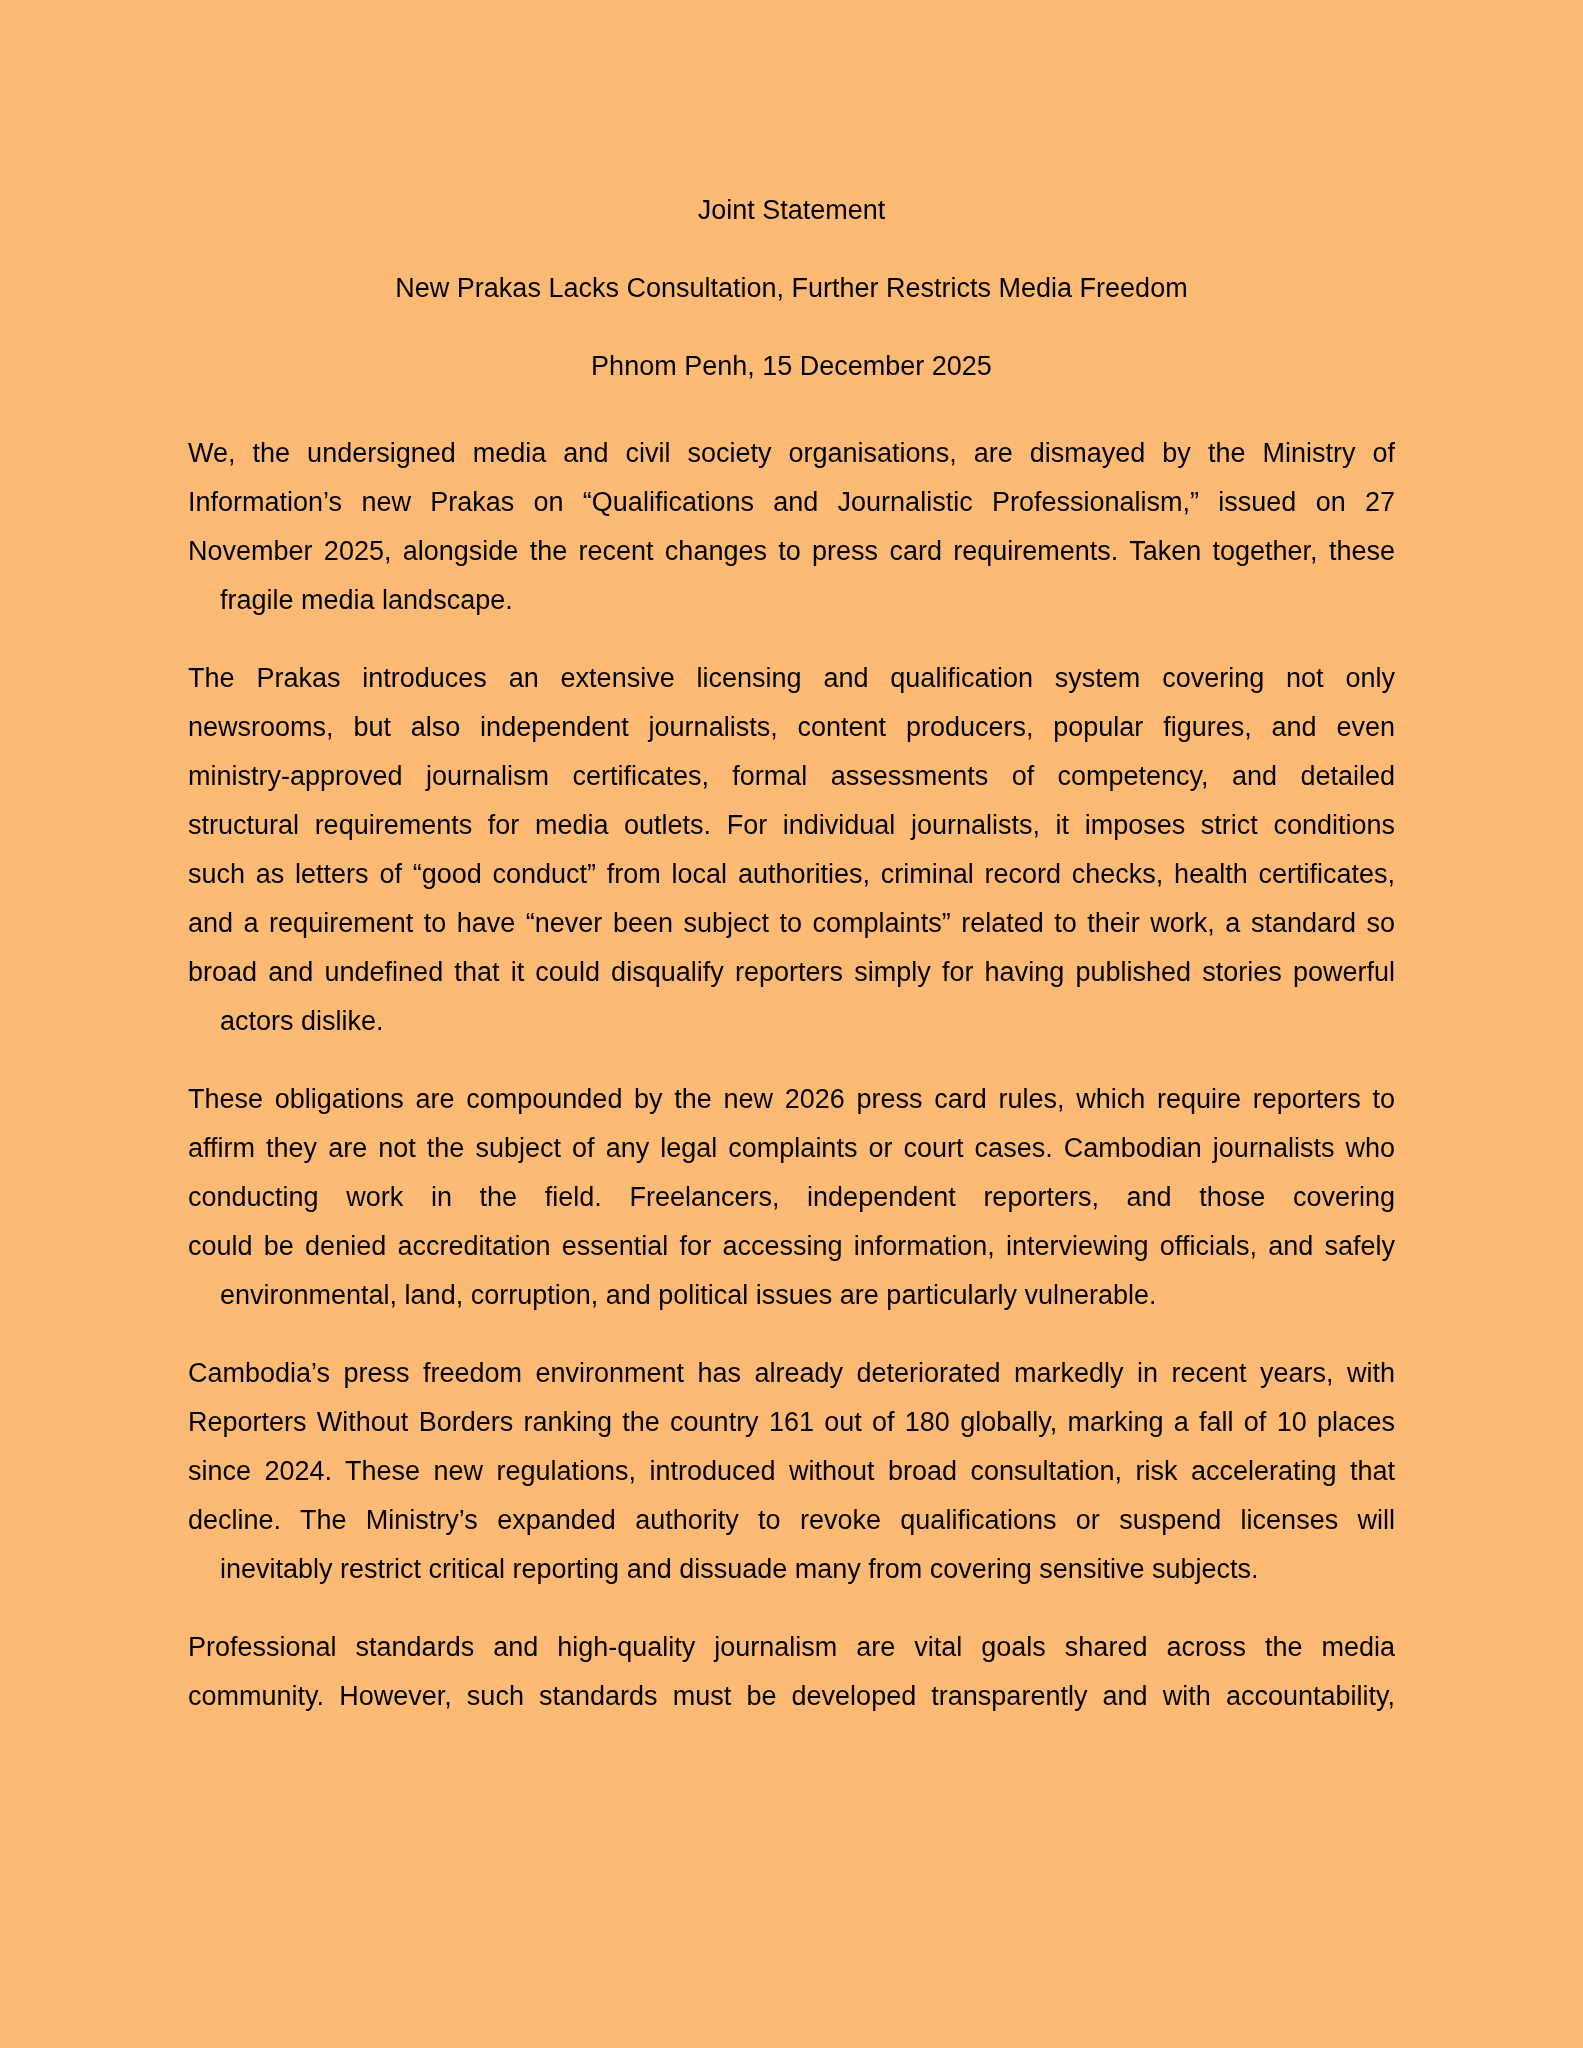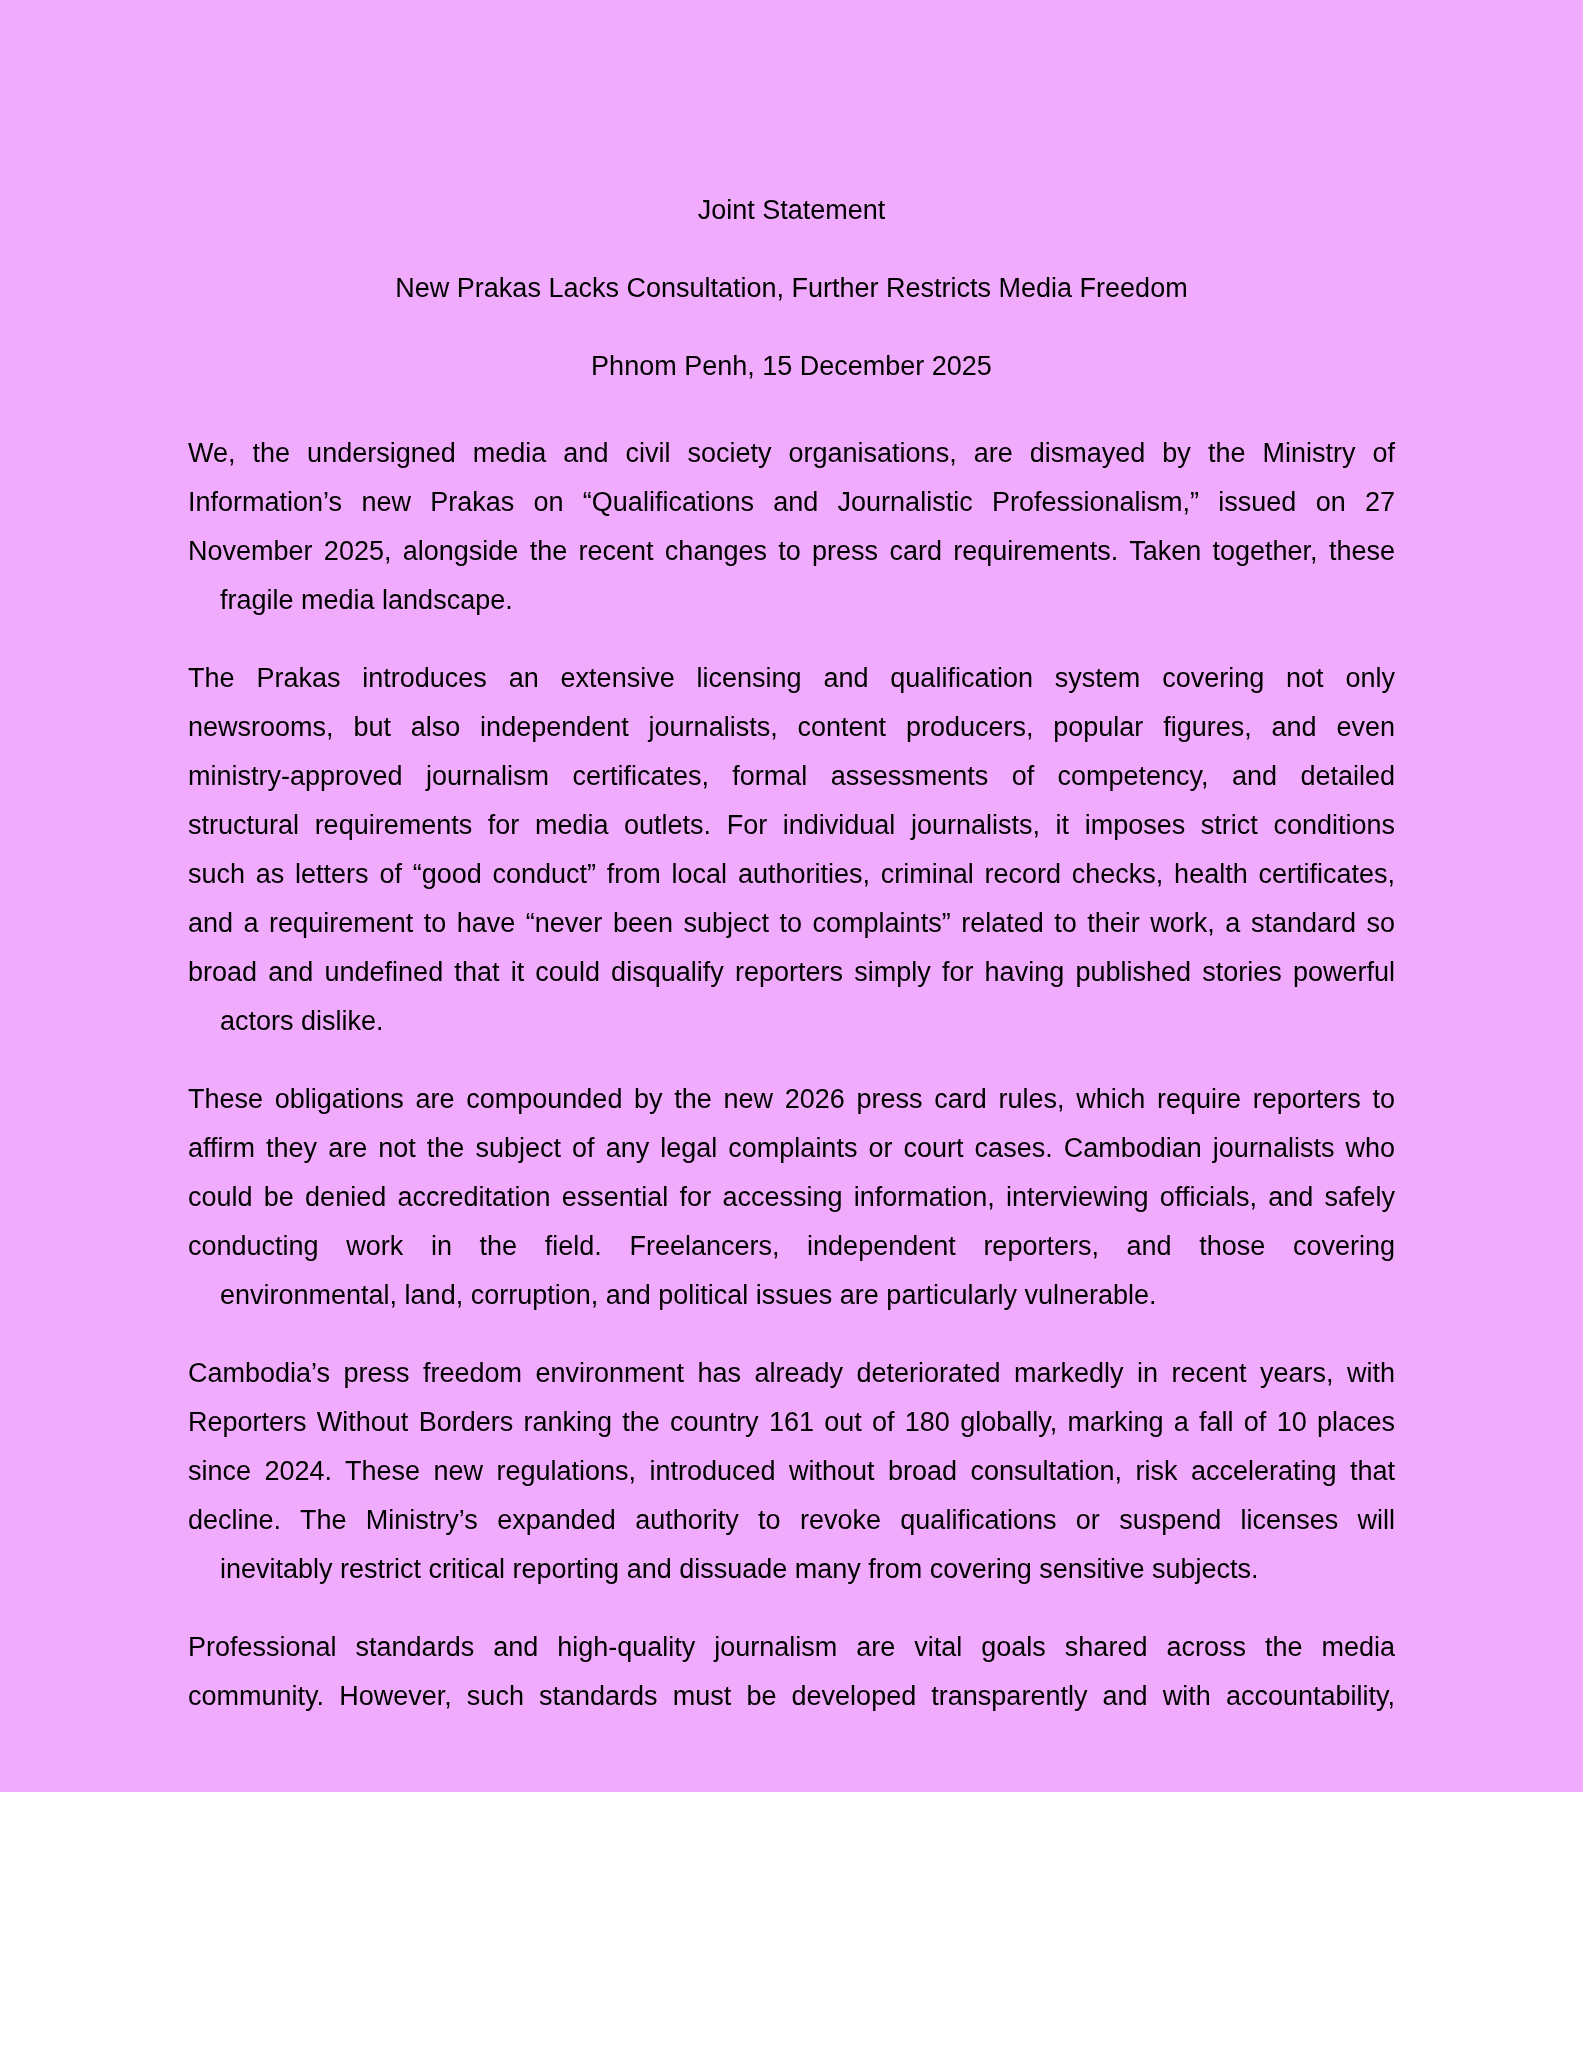--- a/index.html
+++ b/index.html
@@ -3,24 +3,24 @@
 <meta charset="utf-8">
 <style>
   html, body {
     margin: 0;
     padding: 0;
     background: #ffffff;
   }
   .page {
     position: relative;
     width: 1583px;
-    height: 1792px;
+    height: 2048px;
     box-sizing: border-box;
     padding: 186px 188px 0 188px;
-    background: #f0abfc;
+    background: #fdba74;
     color: #000000;
     font-family: "Liberation Sans", sans-serif;
     font-size: 27px;
     overflow: hidden;
   }
   .hdr {
     text-align: center;
     line-height: 49px;
     margin: 0 0 29px 0;
   }
@@ -67,22 +67,22 @@
         <div class="line">ministry-approved journalism certificates, formal assessments of competency, and detailed</div>
         <div class="line">structural requirements for media outlets. For individual journalists, it imposes strict conditions</div>
         <div class="line">such as letters of “good conduct” from local authorities, criminal record checks, health certificates,</div>
         <div class="line">and a requirement to have “never been subject to complaints” related to their work, a standard so</div>
         <div class="line">broad and undefined that it could disqualify reporters simply for having published stories powerful</div>
         <div class="line flush-left">actors dislike.</div>
       </div>
       <div class="paragraph">
         <div class="line">These obligations are compounded by the new 2026 press card rules, which require reporters to</div>
         <div class="line">affirm they are not the subject of any legal complaints or court cases. Cambodian journalists who</div>
+        <div class="line">conducting work in the field. Freelancers, independent reporters, and those covering</div>
         <div class="line">could be denied accreditation essential for accessing information, interviewing officials, and safely</div>
-        <div class="line">conducting work in the field. Freelancers, independent reporters, and those covering</div>
         <div class="line flush-left">environmental, land, corruption, and political issues are particularly vulnerable.</div>
       </div>
       <div class="paragraph">
         <div class="line">Cambodia’s press freedom environment has already deteriorated markedly in recent years, with</div>
         <div class="line">Reporters Without Borders ranking the country 161 out of 180 globally, marking a fall of 10 places</div>
         <div class="line">since 2024. These new regulations, introduced without broad consultation, risk accelerating that</div>
         <div class="line">decline. The Ministry’s expanded authority to revoke qualifications or suspend licenses will</div>
         <div class="line flush-left">inevitably restrict critical reporting and dissuade many from covering sensitive subjects.</div>
       </div>
       <div class="paragraph">

